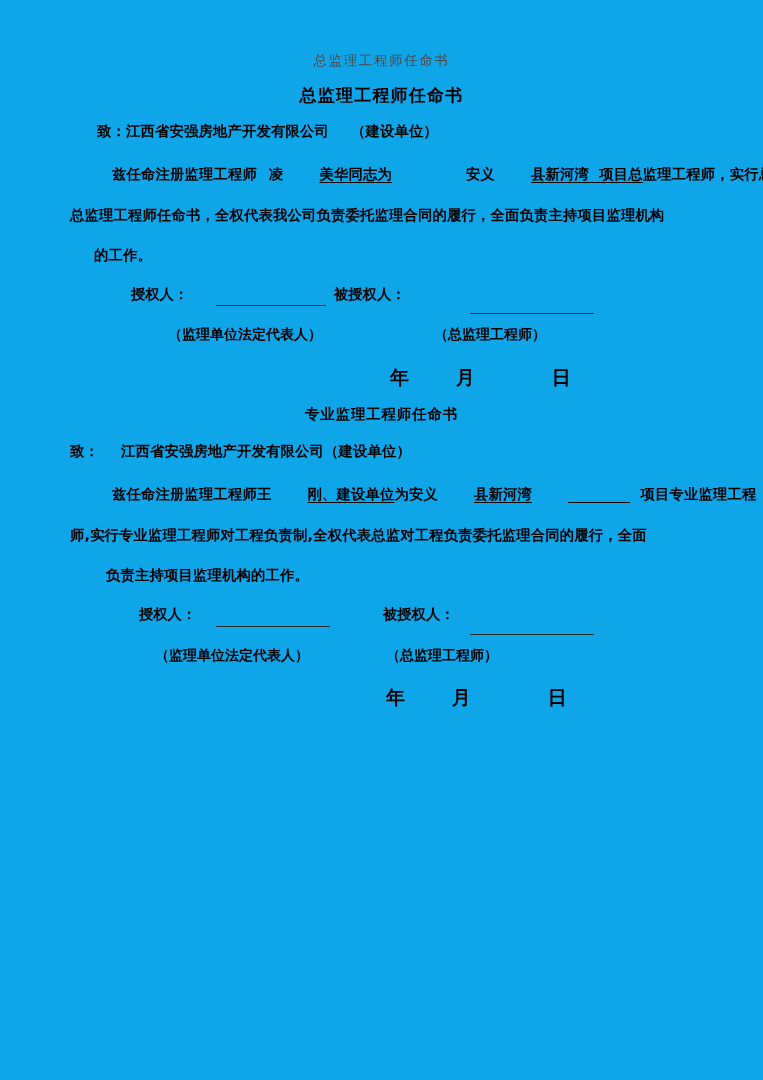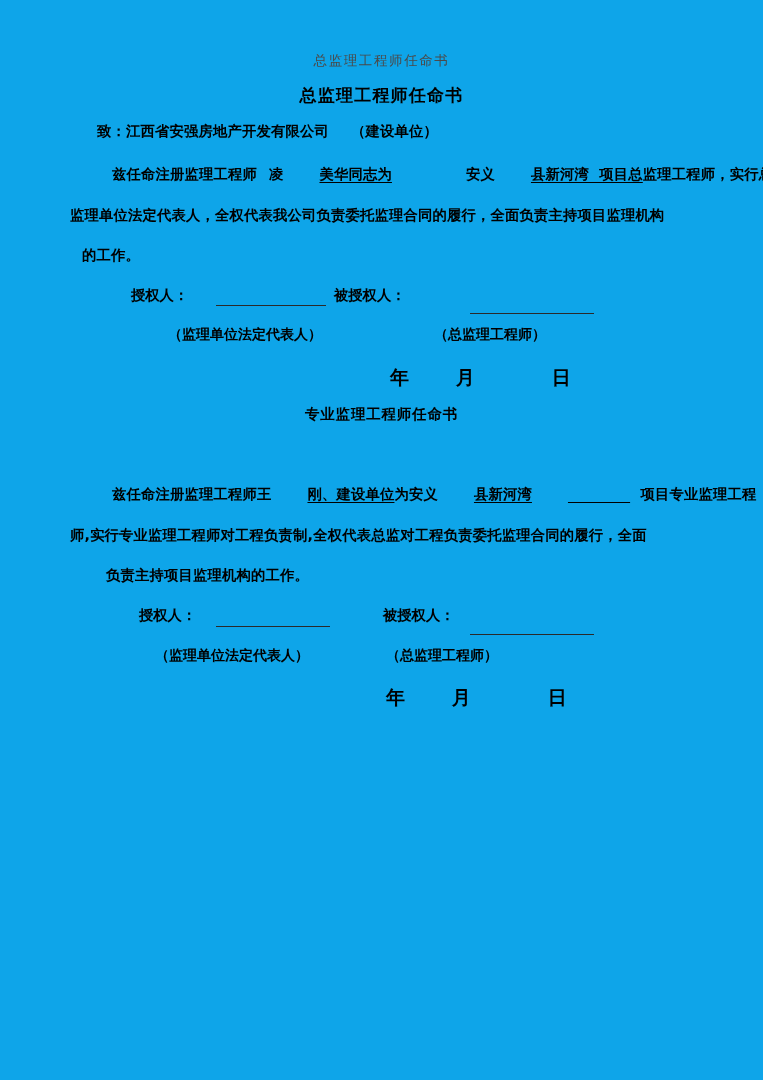--- a/index.html
+++ b/index.html
@@ -77,21 +77,21 @@
     text-align: center;
     font-family: "DejaVu Sans", "Liberation Sans", sans-serif;
     font-size: 14.5px;
     font-weight: bold;
     letter-spacing: 0.8px;
   }
 
   
   .sig-label {
     position: absolute;
-    font-family: Liberation Serif, serif;
+    font-family: Liberation Mono, monospace;
     font-size: 14.3px;
     font-weight: bold;
     white-space: pre;
     line-height: 1;
   }
 
   .sig-rule {
     position: absolute;
     height: 0;
     border-bottom: 1.3px solid #2a2a2a;
@@ -122,37 +122,38 @@
 <div class="page">
 
   <div class="doc-header">总监理工程师任命书</div>
 
   <div class="doc-title">总监理工程师任命书</div>
 
   <div class="line" style="left:70px; top:124px;margin-left:27px;"><span>致：</span><span>江西省安强房地产开发有限公司</span><span style="display:inline-block;width:22px;"></span><span>（建设单位）</span></div>
 
   <div class="line" style="left:70px; top:167px;"><span style="display:inline-block;width:42px;"></span><span>兹任命注册监理工程师</span><span style="display:inline-block;width:12px;"></span><span>凌</span><span class="u">美华同志为</span><span class="u" style="display:inline-block;width:16px;"></span><span style="display:inline-block;width:22px;"></span><span>安义</span><span class="u">县新河湾  项目总</span><span>监理工程师，实行总</span></div>
 
-  <div class="line" style="left:70px; top:208px;">监理单位法定代表人，全权代表我公司负责委托监理合同的履行，全面负责主持项目监理机构</div>
+  <div class="line" style="left:70px; top:208px;">总监理工程师任命书，全权代表我公司负责委托监理合同的履行，全面负责主持项目监理机构</div>
 
-  <div class="line" style="left:58px; top:248px;padding-left:24px;">的工作。</div>
+  <div class="line" style="left:70px; top:248px;padding-left:24px;">的工作。</div>
 
   <div class="sig-label" style="left:131px; top:288px;">授权人：</div>
   <div class="sig-rule" style="left:216px; top:305px; width:110px;"></div>
 
   <div class="sig-label" style="left:334px; top:288px;">被授权人：</div>
   <div class="sig-rule" style="left:470px; top:313px; width:124px;"></div>
 
   <div class="sig-caption" style="left:168px; top:327px;">（监理单位法定代表人）</div>
   <div class="sig-caption" style="left:434px; top:327px;">（总监理工程师）</div>
 
   <div class="date-line" style="left:390px; top:368px;">年      月          日</div>
 
   <div class="section-title" style="top:405px;">专业监理工程师任命书</div>
 
+  <div class="line" style="left:70px; top:444px;"><span>致：</span><span style="display:inline-block;width:22px;"></span><span>江西省安强房地产开发有限公司（建设单位）</span></div>
 
   <div class="line" style="left:70px; top:487px;"><span style="display:inline-block;width:42px;"></span><span>兹任命注册监理工程师王</span><span class="u">刚、建设单位</span><span>为安义</span><span class="u">县新河湾</span><span class="u">            </span><span>  项目专业监理工程</span></div>
 
   <div class="line" style="left:70px; top:528px;">师,实行专业监理工程师对工程负责制,全权代表总监对工程负责委托监理合同的履行，全面</div>
 
   <div class="line" style="left:70px; top:568px;margin-left:36px;">负责主持项目监理机构的工作。</div>
 
   <div class="sig-label" style="left:139px; top:608px;">授权人：</div>
   <div class="sig-rule" style="left:216px; top:626px; width:114px;"></div>
 

